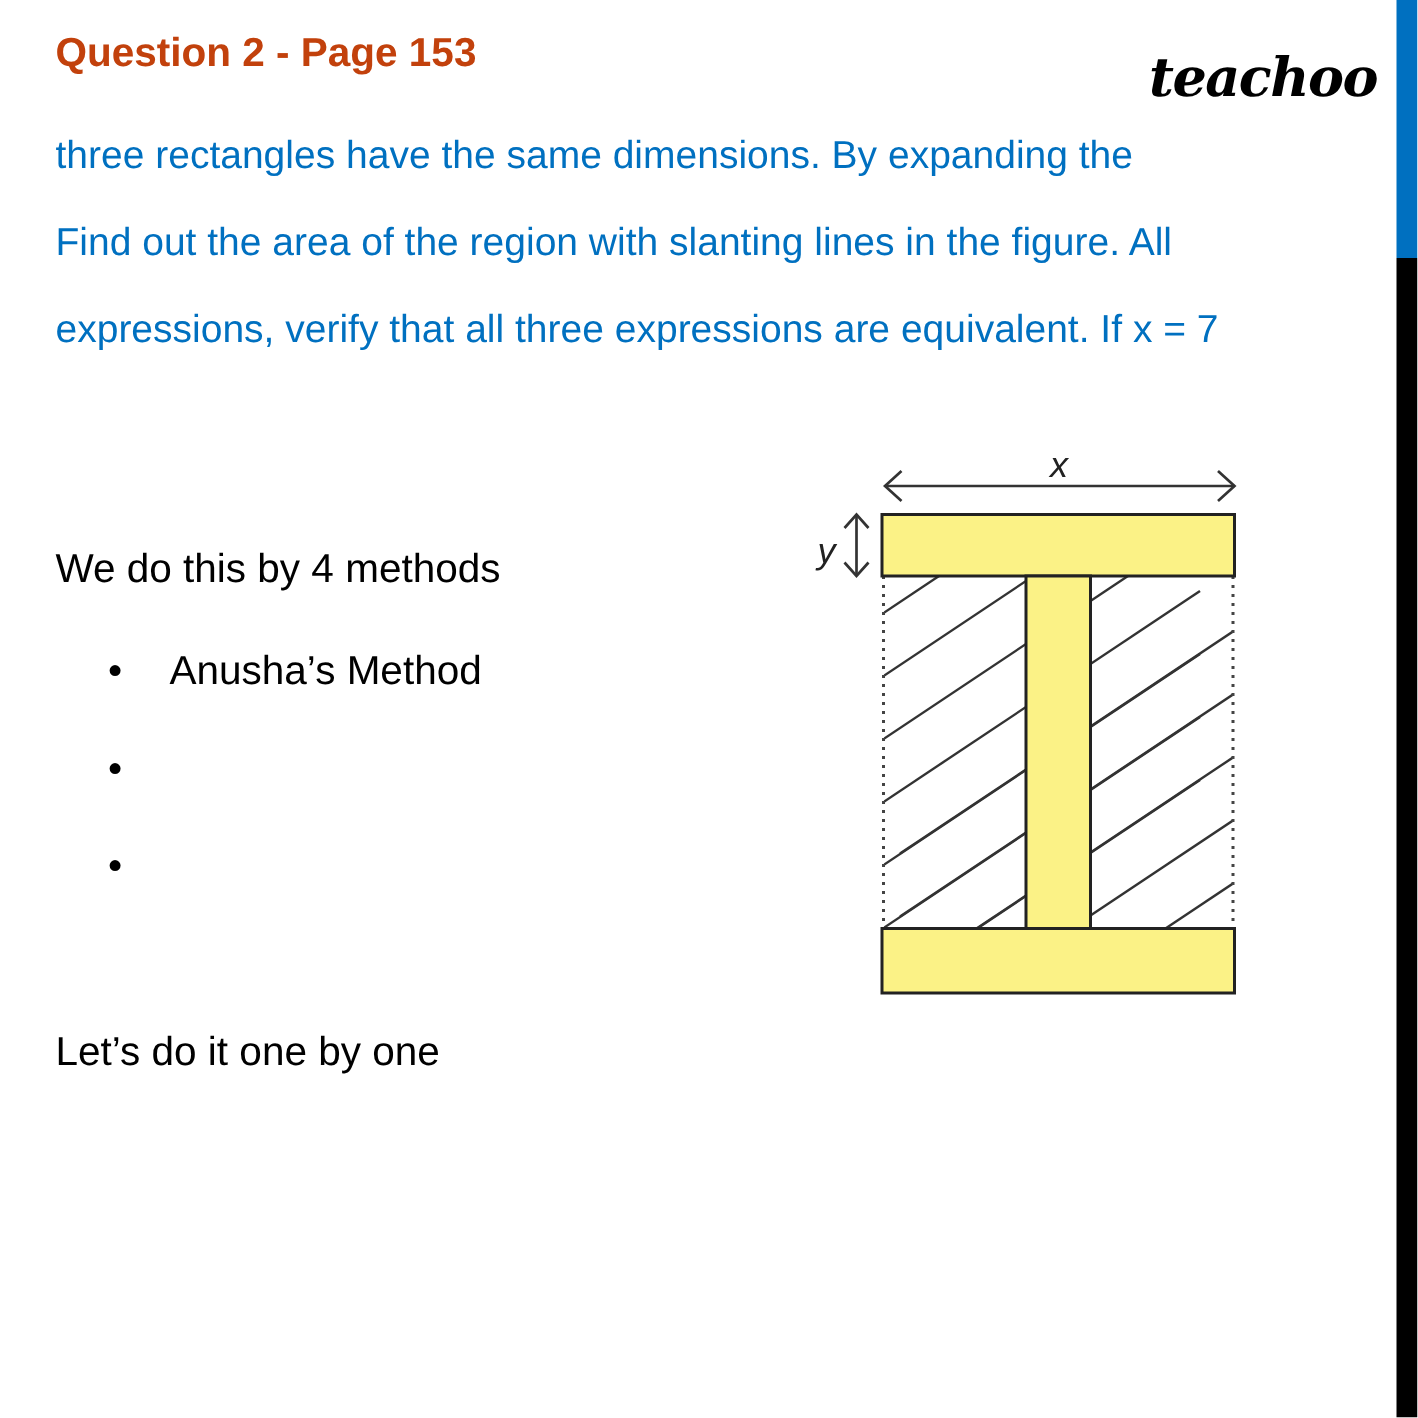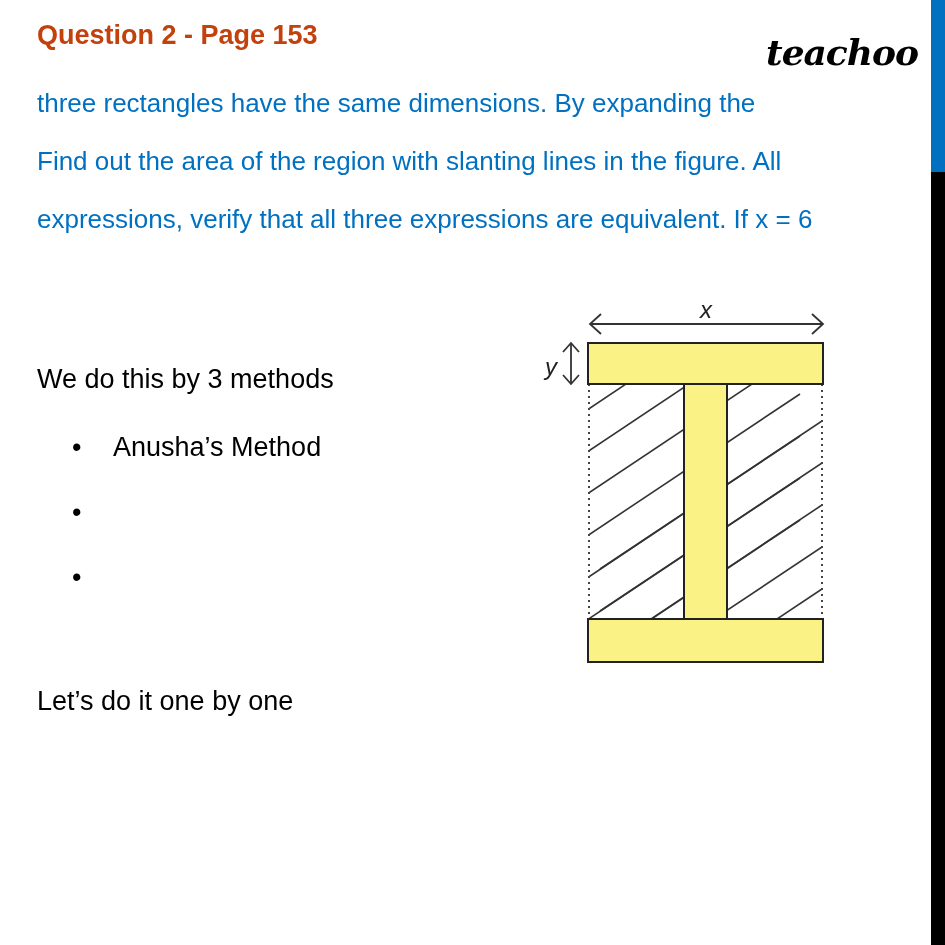--- a/index.html
+++ b/index.html
@@ -26,24 +26,24 @@
 
 <div class="sidebar-blue"></div>
 <div class="sidebar-black"></div>
 
 <div class="title">Question 2 - Page 153</div>
 <div class="logo">teachoo</div>
 
 <div class="question">
   <span class="line">three rectangles have the same dimensions. By expanding the</span>
   <span class="line">Find out the area of the region with slanting lines in the figure. All</span>
-  <span class="line">expressions, verify that all three expressions are equivalent. If x = 6</span>
+  <span class="line">expressions, verify that all three expressions are equivalent. If x = 7</span>
 </div>
 
-<div class="intro">We do this by 3 methods</div>
+<div class="intro">We do this by 4 methods</div>
 
 <ul class="methods">
   <li>
     <span class="bullet">•</span>
     <span>Anusha’s Method</span>
   </li>
   <li>
     <span class="bullet">•</span>
   </li>
   <li>

